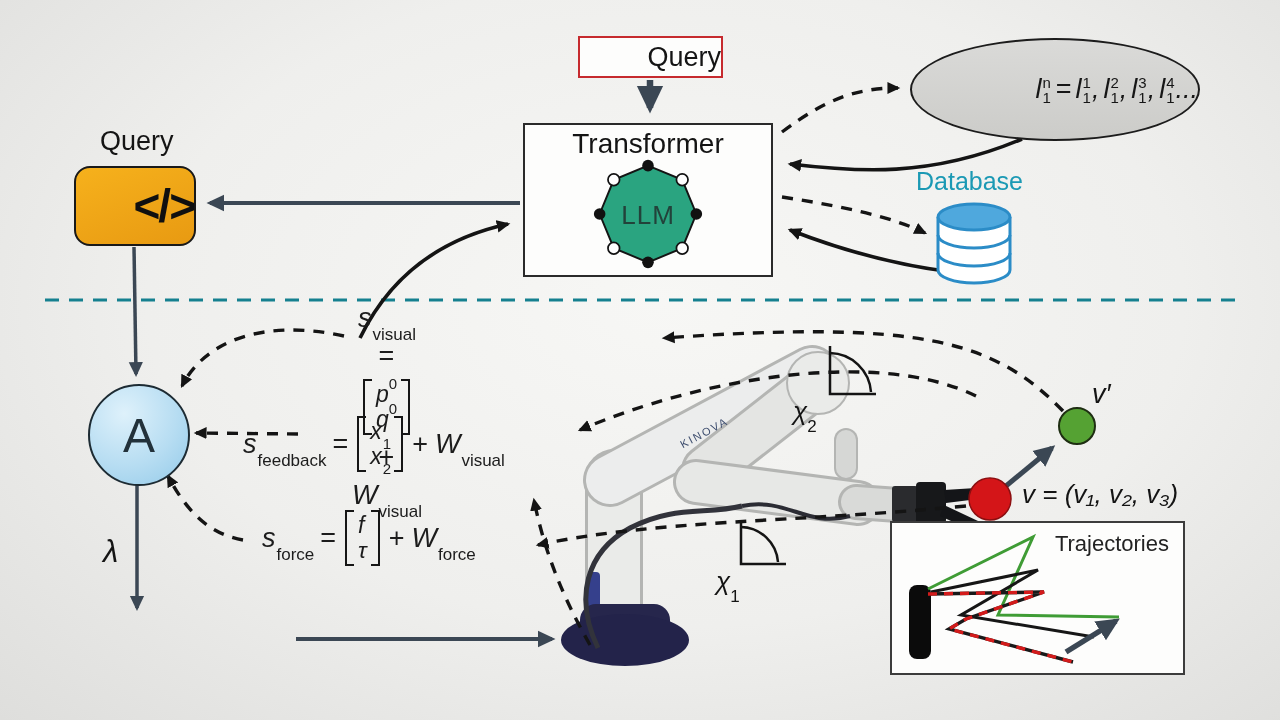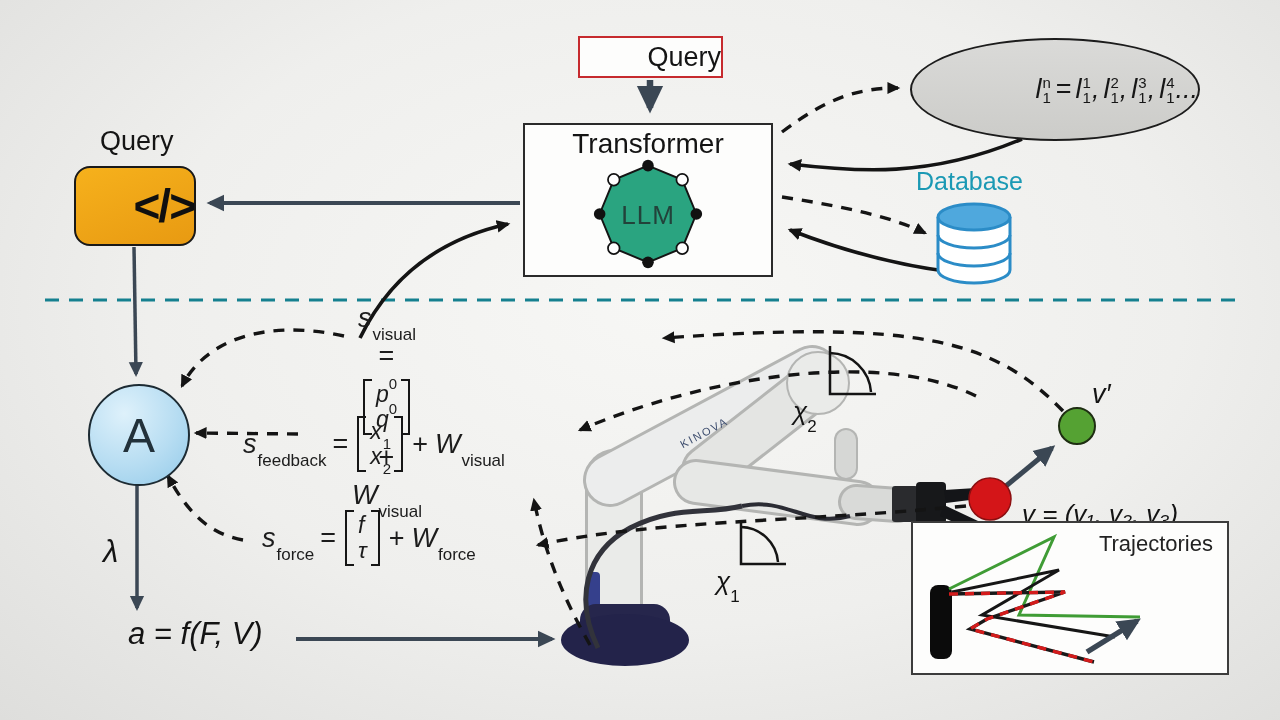--- a/index.html
+++ b/index.html
@@ -44,23 +44,23 @@
   .mrow sub{font-size:15px;position:relative;top:4px;line-height:0;}
   
   .a-node{left:88px;top:384px;width:98px;height:98px;border-radius:50%;border:2.5px solid #1d2b33;
     background:radial-gradient(circle at 35% 28%, #def1fb 0%, #b7ddf2 55%, #93cae9 100%);
     display:flex;align-items:center;justify-content:center;font-size:48px;color:#22313a;}
   .lambda{left:103px;top:534px;font-size:31px;font-style:italic;}
   .action-eq{left:128px;top:616px;font-size:31px;font-style:italic;}
   .chi{font-size:26px;font-style:italic;color:#141414;}
   .chi sub{font-size:17px;font-style:normal;position:relative;top:6px;}
   .vprime{left:1092px;top:379px;font-size:27px;font-style:italic;}
-  .velocity{left:1022px;top:479px;font-size:26px;font-style:italic;margin-top:20px;}
-  
-  .traj-box{left:911px;top:521px;width:318px;height:154px;border:2.5px solid #3c3c3c;background:#fdfdfc;box-sizing:border-box;}
+  .velocity{left:1022px;top:479px;font-size:26px;font-style:italic;}
+  
+  .traj-box{left:890px;top:521px;width:295px;height:154px;border:2.5px solid #3c3c3c;background:#fdfdfc;box-sizing:border-box;}
   .traj-label{position:absolute;right:14px;top:8px;font-size:22px;color:#222;}
   .traj-svg{position:absolute;left:0;top:0;}
 </style>
 </head>
 <body>
 
 <div id="canvas">
 
   <svg id="diagram" width="1280" height="720" viewBox="0 0 1280 720">
     <defs>
@@ -264,21 +264,20 @@
     </span>
     <span class="feq">+</span>
     <span><i>W</i><sub>force</sub></span>
   </div>
 
   <div class="abs a-node">
     <span>A</span>
   </div>
 
   <span class="abs lbl lambda">λ</span>
-  <span class="abs lbl action-eq">a = f(F, V)</span>
 
   <span class="abs chi" style="left:793px;top:396px;"><span>χ</span><sub>2</sub></span>
   <span class="abs chi" style="left:716px;top:566px;"><span>χ</span><sub>1</sub></span>
 
   <span class="abs lbl vprime">v′</span>
   <span class="abs lbl velocity">v = (v₁, v₂, v₃)</span>
 
   <div class="abs traj-box">
     <svg class="traj-svg" width="290" height="149" viewBox="0 0 290 149">
       <rect x="17" y="62" width="22" height="74" rx="8" fill="#0b0b0b"></rect>

